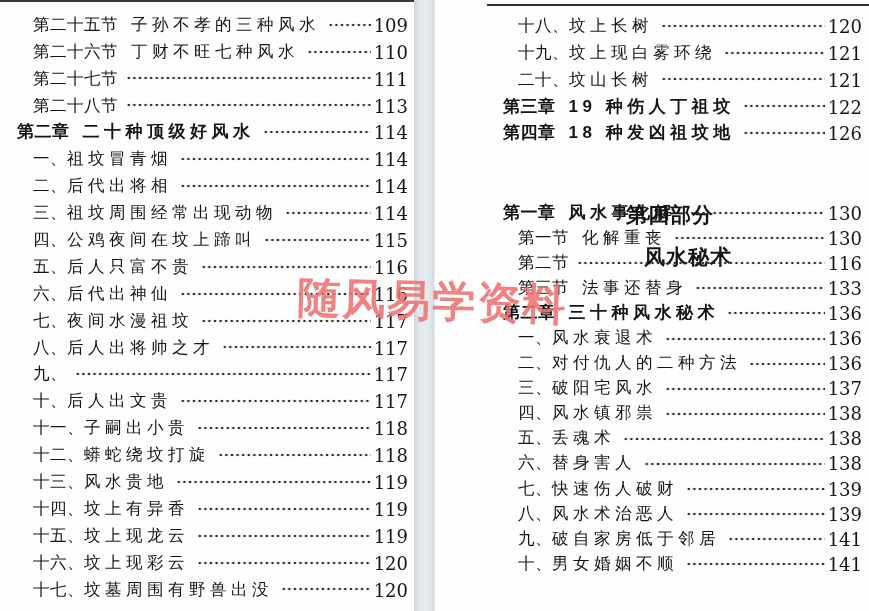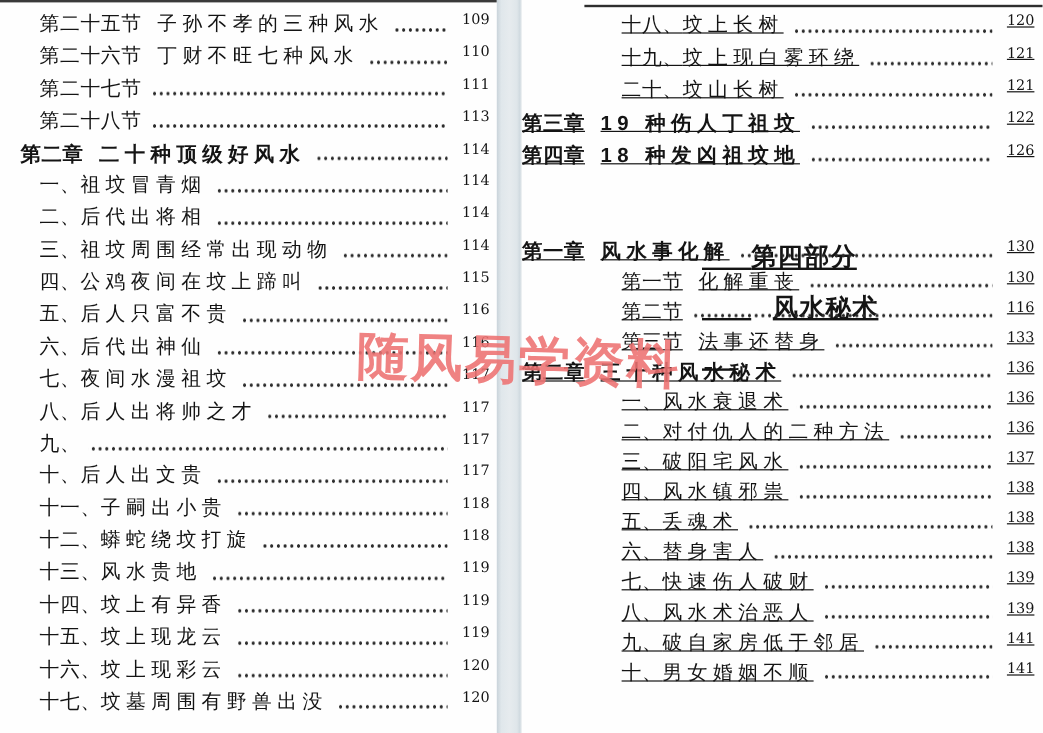--- a/index.html
+++ b/index.html
@@ -7,46 +7,46 @@
     position: relative;
     width: 869px;
     height: 611px;
     overflow: hidden;
     background: #ffffff;
     font-family: "Liberation Serif", serif;
     color: #141414;
   }
   .page { position: absolute; top: 0; height: 611px; background: #fefefe; }
   #left-page  { left: 0;   width: 414px; }
-  #right-page { left: 435px; width: 434px; text-decoration: underline; }
+  #right-page { left: 435px; width: 434px; }
   #gutter {
     position: absolute; top: 0; left: 414px; width: 21px; height: 611px;
     background: linear-gradient(90deg, #c9d3da 0%, #e0e7eb 18%, #e6ebee 50%, #dfe6ea 80%, #cfd9df 92%, #f4f6f7 100%);
   }
   .top-rule { position: absolute; background: #3a3a3a; }
   #left-top-rule  { top: 0; left: 0; width: 100%; height: 2px; }
   #right-top-rule { top: 4px; left: 52px; right: 0; height: 2px; background: #2e2e2e; }
 
   .toc { display: block; }
   #left-page .toc  { padding-top: 9px; }
   #right-page .toc-top { padding-top: 10px; }
 
   .row {
-    display: flex; align-items: flex-start;
+    display: flex; align-items: flex-end;
     height: 26.9px;
     font-size: 16.5px;
     box-sizing: border-box;
   }
   #right-page .toc-bottom .row { height: 25.1px; }
 
   
   #left-page  .row.chapter { padding-left: 17px; }
   #left-page  .row.section, #left-page .row.item { padding-left: 33px; }
   #left-page  .row { padding-right: 6px; }
-  #right-page .row.chapter { }
+  #right-page .row.chapter { padding-left: 68px; }
   #right-page .row.section, #right-page .row.item { padding-left: 83px; }
   #right-page .row { padding-right: 7px; }
 
   .row.chapter {
     font-weight: 700;
     font-family: "Liberation Sans", sans-serif;
     font-size: 17px;
   }
   .toc-entry-label { letter-spacing: 0.5px; white-space: pre; flex: none; }
   .toc-entry-title { letter-spacing: 4.5px; white-space: pre; flex: none; }
@@ -57,21 +57,21 @@
     flex: 1 1 auto; align-self: stretch;
     margin: 0 3px 0 7px;
     background-image: radial-gradient(circle, #2b2b2b 1.15px, rgba(0,0,0,0) 1.6px);
     background-size: 5.6px 8px;
     background-repeat: repeat-x;
     background-position: 1px 62%;
   }
   .toc-entry-page {
     flex: none; min-width: 32px; text-align: right;
     font-family: "DejaVu Serif", serif;
-    font-size: 12px; font-weight: 400;
+    font-size: 18px; font-weight: 400;
   }
   .row.chapter .toc-entry-page { font-weight: 400; }
 
   #part-heading {
     margin-top: 8px; margin-bottom: 4px;
     height: 42px; line-height: 42px;
     padding-left: 150px;
     font-family: "Liberation Sans", sans-serif;
     font-weight: 700; font-size: 21px;
     letter-spacing: 1px;

